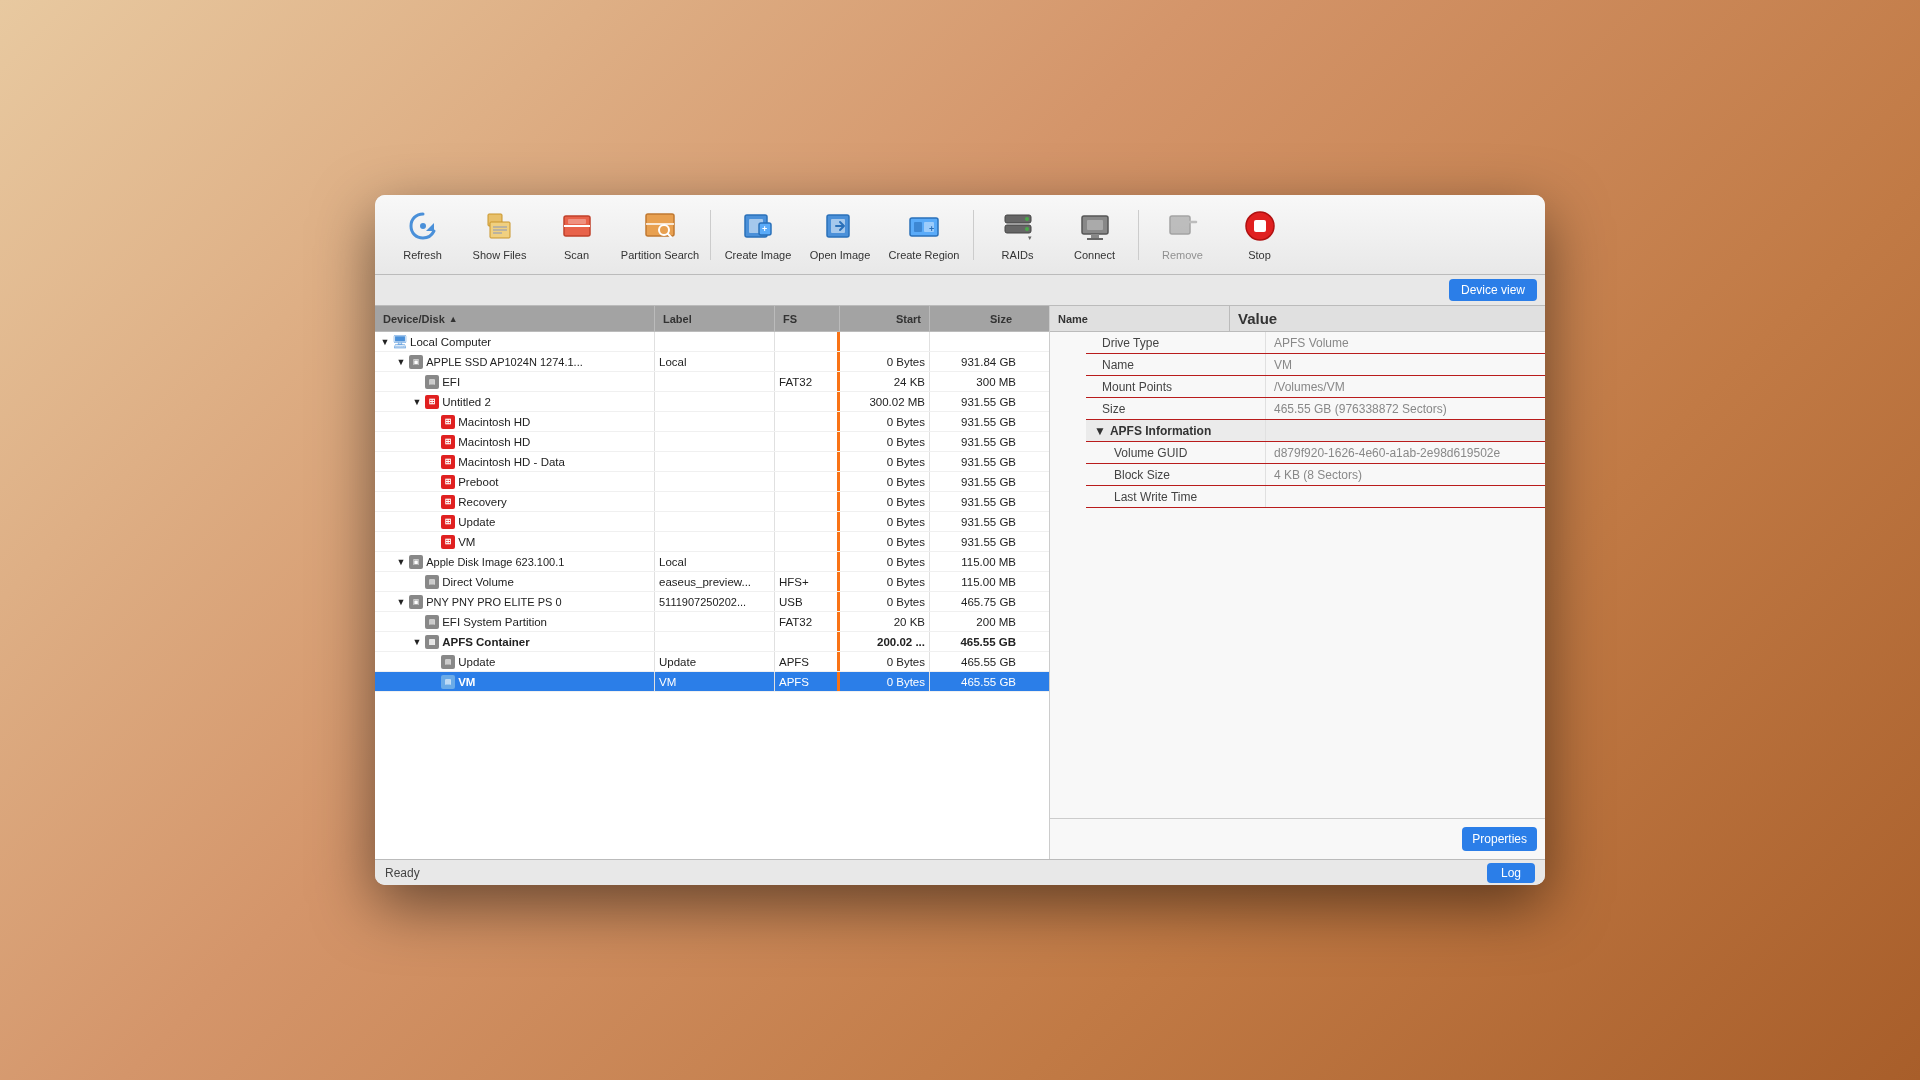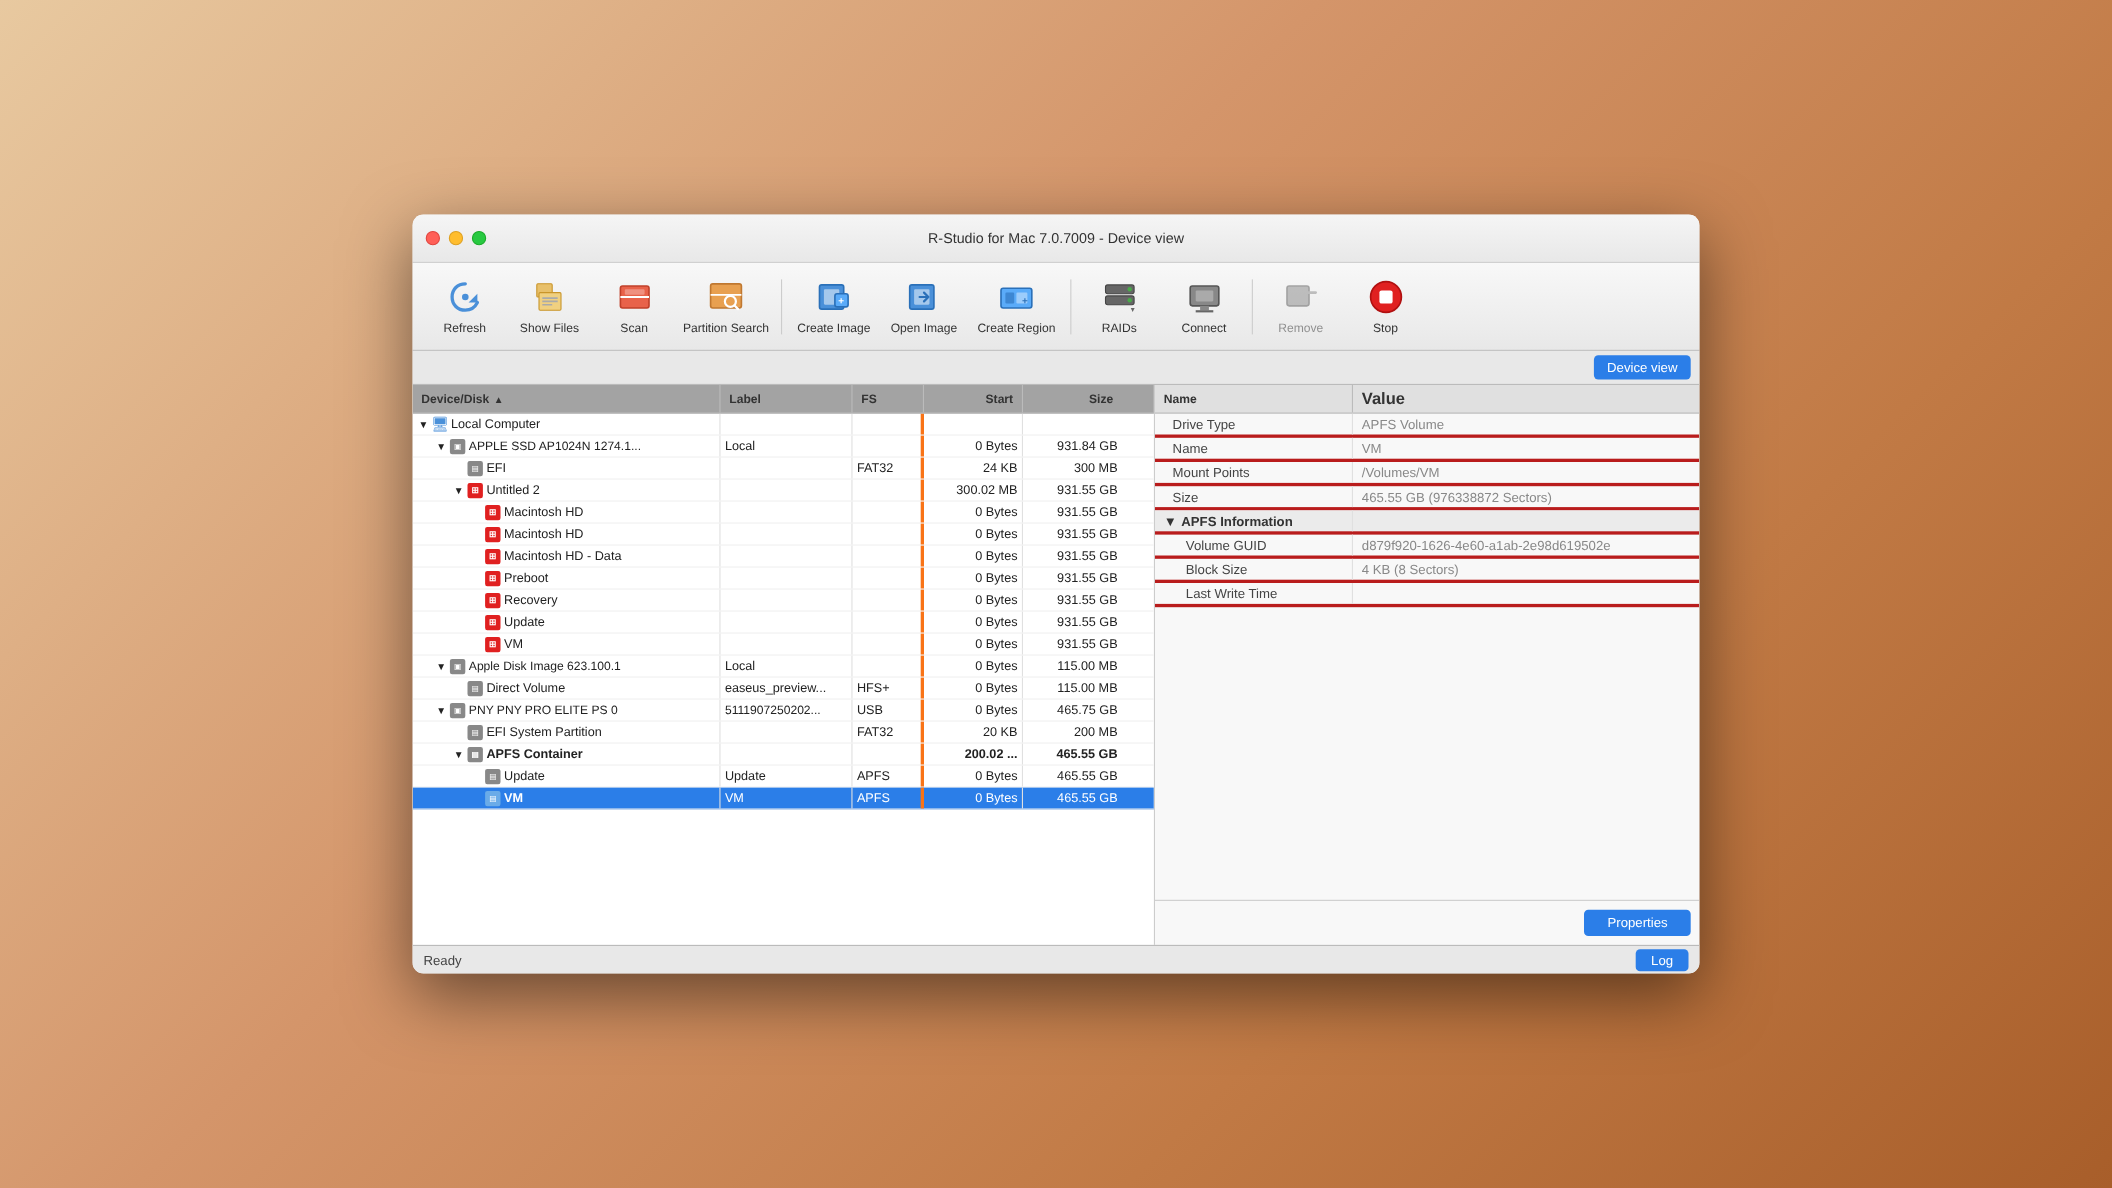--- a/index.html
+++ b/index.html
@@ -229,22 +229,23 @@
     .props-col-name { width: 180px; font-size: 11px; font-weight: 600; color: #333; padding: 0 8px; border-right: 1px solid #bbb; display: flex; align-items: center; height: 100%; }
     .props-col-value { flex: 1; font-size: 15px; font-weight: 600; color: #333; padding: 0 8px; display: flex; align-items: center; height: 100%; }
     .props-body {
       flex: 1;
       overflow-y: auto;
     }
     .props-row {
       display: flex;
       height: 22px;
       align-items: center;
-      border-bottom: 3px solid #b91c1c;
+      border-bottom: 1px solid #b91c1c;
       font-size: 12px;
+      margin-left: 36px;
     }
     .props-name {
       width: 180px;
       padding: 0 8px 0 16px;
       color: #444;
       border-right: 1px solid #e0e0e0;
       height: 100%;
       display: flex;
       align-items: center;
       white-space: nowrap;
@@ -275,21 +276,21 @@
       justify-content: flex-end;
       padding: 8px;
       border-top: 1px solid #ccc;
       flex-shrink: 0;
     }
     .properties-btn {
       background: #2b7ee8;
       color: white;
       border: none;
       border-radius: 4px;
-      padding: 5px 21px;
+      padding: 5px 10px;
       font-size: 12px;
       cursor: pointer;
       font-weight: 500;
     }
     
     .bottom-panel {
       height: 120px;
       background: #fff;
       border-top: 1px solid #ccc;
       display: flex;
@@ -377,28 +378,20 @@
     .sort-arrow {
       margin-left: 4px;
       font-size: 9px;
     }
   </style>
 </head>
 <body>
 
 <div class="window">
 
-  <div class="titlebar">
-    <div class="traffic-lights">
-      <div class="traffic-light tl-red"></div>
-      <div class="traffic-light tl-yellow"></div>
-      <div class="traffic-light tl-green"></div>
-    </div>
-    <span class="titlebar-title">R-Studio for Mac 7.0.7009 - Device view</span>
-  </div>
 
   <div class="toolbar">
 
     <button class="toolbar-btn">
       <div class="icon-area">
         <svg width="36" height="36" viewBox="0 0 36 36">
           <path d="M18 6 C11 6 6 11 6 18 C6 25 11 30 18 30 C23 30 27 27 29 23" stroke="#4a90d9" stroke-width="3" fill="none" stroke-linecap="round"></path>
           <polygon points="29,15 29,23 21,23" fill="#4a90d9"></polygon>
           <circle cx="18" cy="18" r="3" fill="#4a90d9"></circle>
         </svg>

